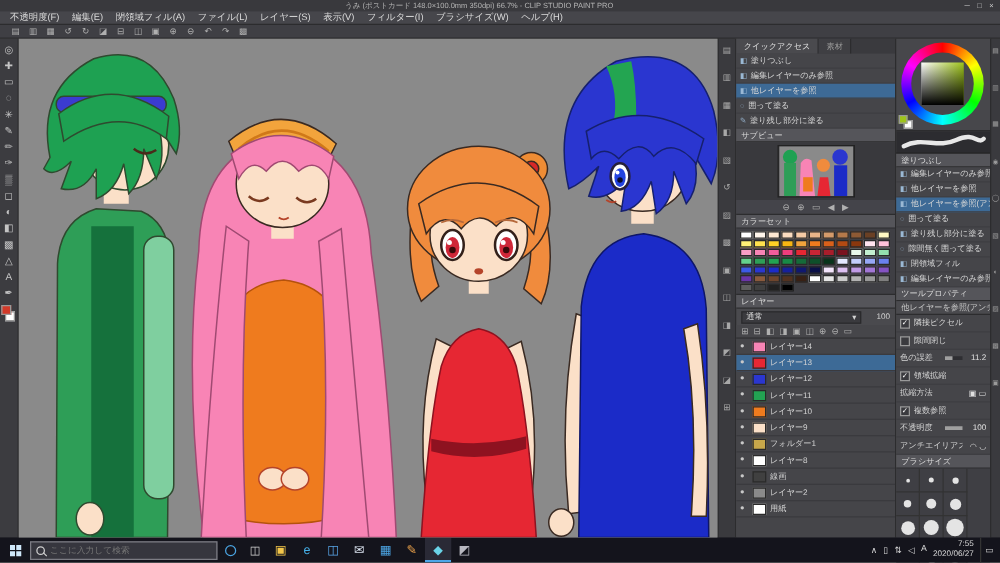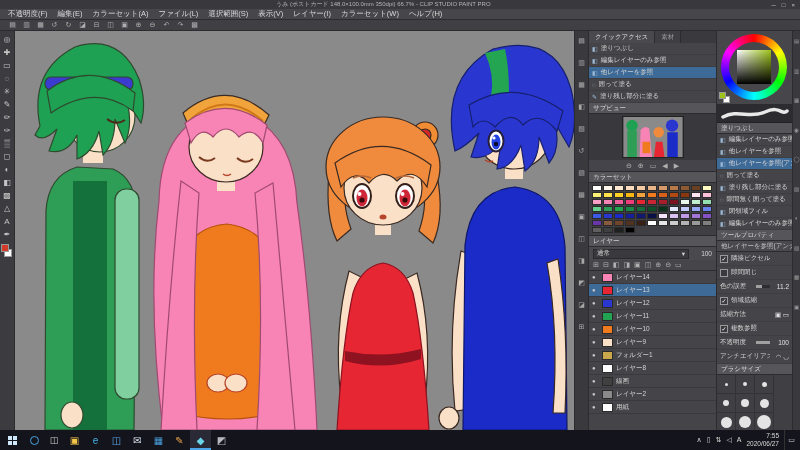--- a/index.html
+++ b/index.html
@@ -123,26 +123,26 @@
       <span>─</span>
       <span>□</span>
       <span>×</span>
     </div>
   </div>
 
   <div class="menubar">
 
   <span class="menu-item">不透明度(F)</span>
       <span class="menu-item">編集(E)</span>
-      <span class="menu-item">カラーセット(A)</span>
+      <span class="menu-item">閉領域フィル(A)</span>
       <span class="menu-item">ファイル(L)</span>
-      <span class="menu-item">選択範囲(S)</span>
+      <span class="menu-item">レイヤー(S)</span>
       <span class="menu-item">表示(V)</span>
-      <span class="menu-item">レイヤー(I)</span>
-      <span class="menu-item">カラーセット(W)</span>
+      <span class="menu-item">フィルター(I)</span>
+      <span class="menu-item">ブラシサイズ(W)</span>
       <span class="menu-item">ヘルプ(H)</span>
     </div>
 
   <div class="cmdbar">
 
   <span class="cmd">▤</span>
       <span class="cmd">▥</span>
       <span class="cmd">▦</span>
       <span class="cmd">↺</span>
       <span class="cmd">↻</span>
@@ -700,20 +700,24 @@
 
   <div class="taskbar">
     <div class="start">
       <span class="start-grid">
           <i></i>
           <i></i>
           <i></i>
           <i></i>
         </span>
     </div>
+    <div class="search">
+      <span class="mag"></span>
+      <input placeholder="ここに入力して検索" style="">
+    </div>
     <div class="tb-ic">
         <span class="cortana"></span>
       </div>
     <div class="tb-ic">
         <span>◫</span>
       </div>
     <div style="display:flex;height:100%">
 
         <div class="app">
           <span class="g" style="color: rgb(243, 198, 74);">▣</span>

